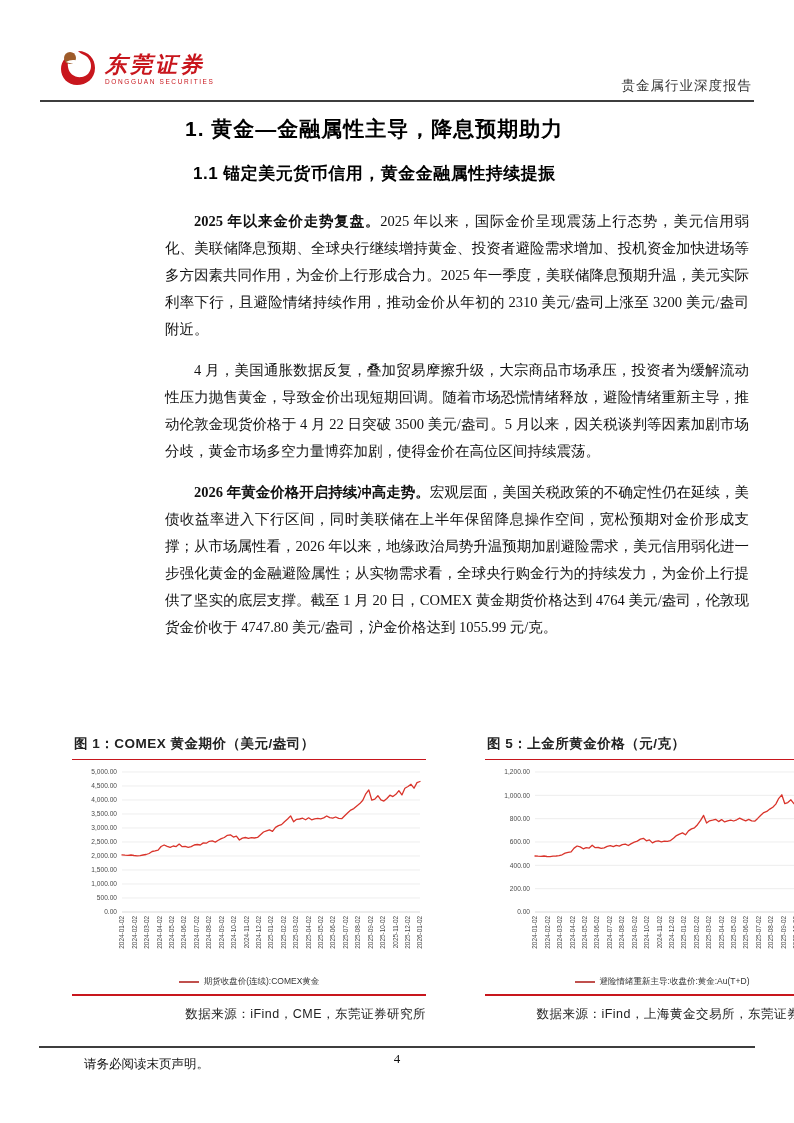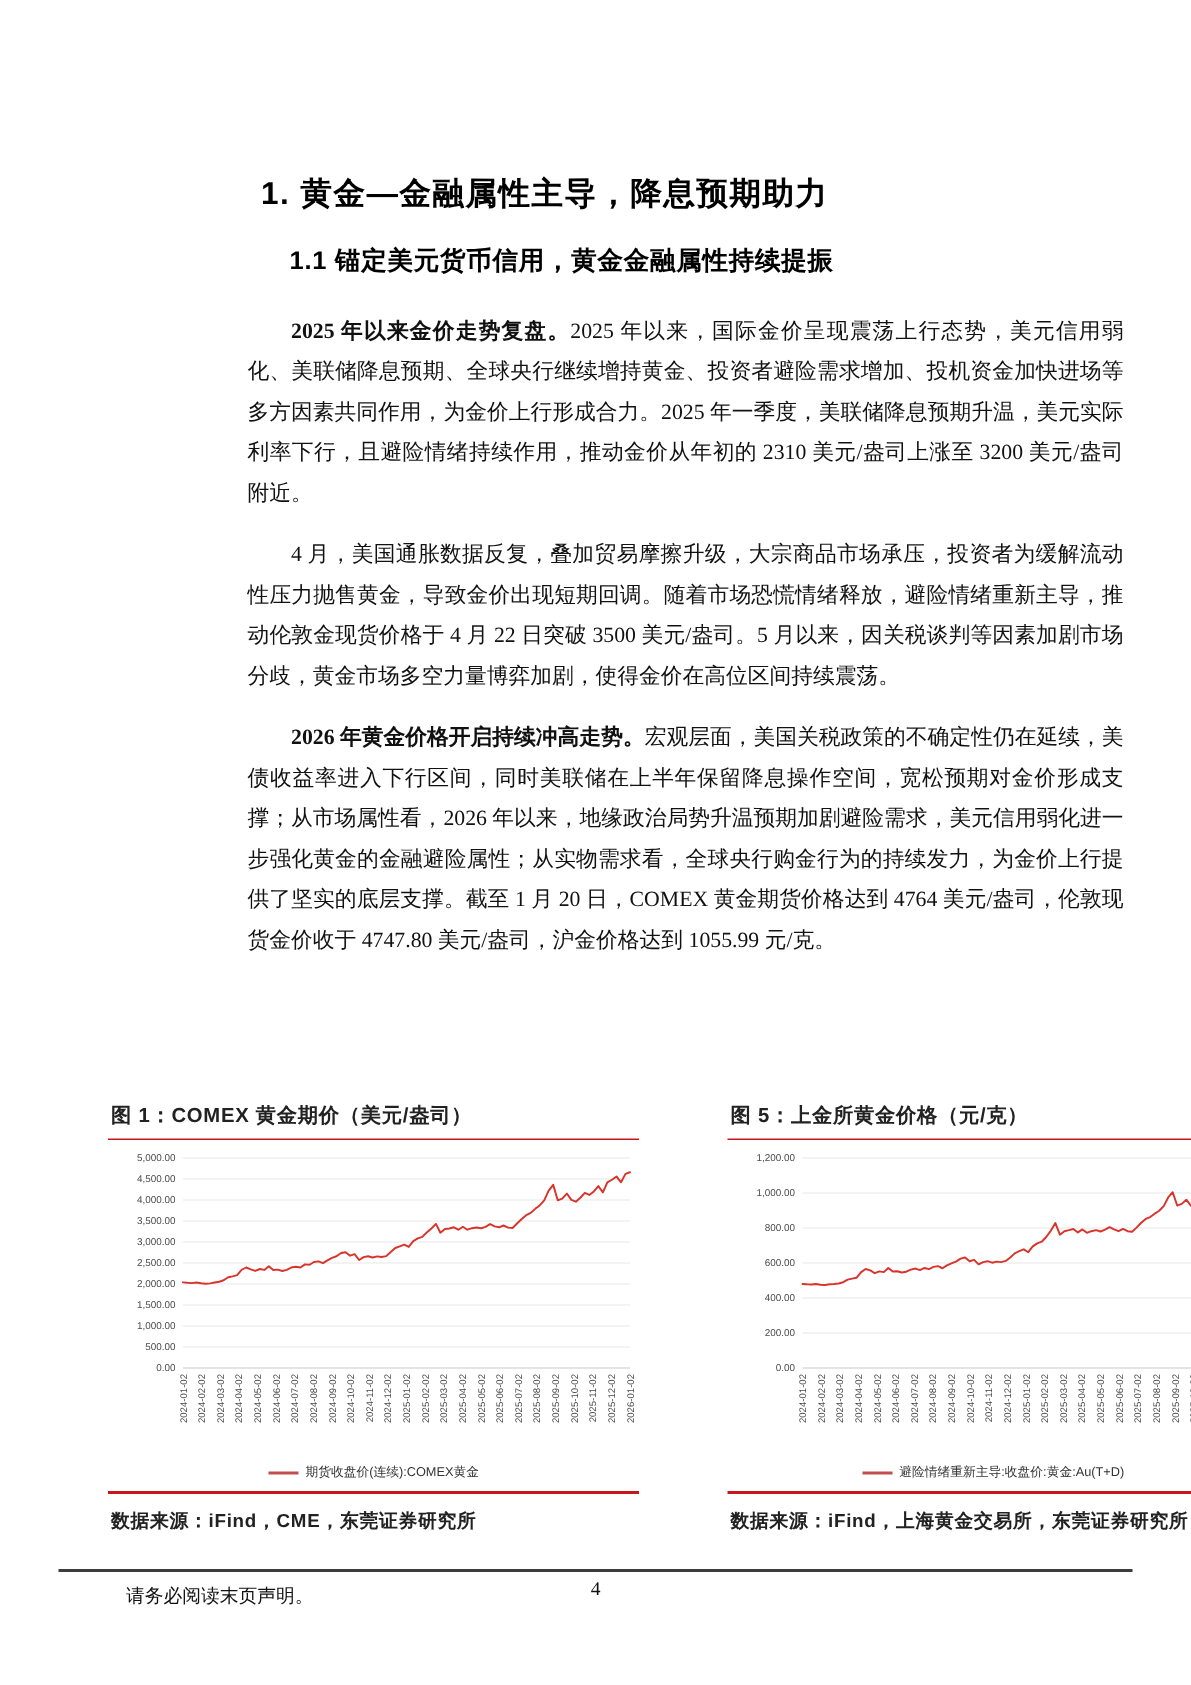--- a/index.html
+++ b/index.html
@@ -9,50 +9,66 @@
 
   
   .header { position:absolute; left:40px; right:40px; top:48px; height:54px; border-bottom:2.5px solid #3d3d3d; }
   .brand { position:absolute; left:18px; top:0; display:flex; align-items:center; gap:7px; }
   .brand-text { display:flex; flex-direction:column; line-height:1; }
   .brand-cn { font-family:"Liberation Serif",serif; font-weight:bold; font-style:italic; font-size:22px; color:#c8161d; letter-spacing:3px; }
   .brand-en { font-size:6.5px; color:#c8161d; letter-spacing:1.6px; margin-top:3px; font-family:"Liberation Sans",sans-serif; }
   .report-type { position:absolute; right:2px; bottom:5px; font-family:"Liberation Sans",sans-serif; font-size:13.5px; color:#333; letter-spacing:1px; }
 
   
-  .h1 { position:absolute; left:174px; top:115px; font-family:"Liberation Sans",sans-serif; font-weight:bold; font-size:21px; color:#000; letter-spacing:1px; }
+  .h1 { position:absolute; left:185px; top:115px; font-family:"Liberation Sans",sans-serif; font-weight:bold; font-size:21px; color:#000; letter-spacing:1px; }
   .h2 { position:absolute; left:193px; top:162px; font-family:"Liberation Sans",sans-serif; font-weight:bold; font-size:17px; color:#000; letter-spacing:0.5px; }
 
   
   .bodycol { position:absolute; left:165px; top:208px; width:584px; font-size:14.5px; line-height:27px; text-align:justify; color:#111; }
   .bodycol p { text-indent:2em; margin-bottom:14px; }
   .lead { font-weight:bold; }
 
   
   .figs { position:absolute; left:35px; top:733px; width:730px; display:flex; gap:22px; }
   .fig { width:354px; font-family:"Liberation Sans",sans-serif;margin-left:37px; }
   .fig-title { font-size:13.5px; font-weight:bold; color:#222; letter-spacing:0.5px; padding:2px 0 6px 2px; }
   .fig-rule { border:none; border-top:1.5px solid #c8161d; }
   .fig-rule-thick { border:none; border-top:2px solid #c8161d; margin-top:4px; }
   .fig svg { display:block; width:354px; margin-top:4px; }
   .legend { display:flex; align-items:center; justify-content:center; gap:5px; margin:2px 0 6px 0; }
   .legend-swatch { width:20px; height:0; border-top:2px solid #c0504d; }
   .legend-label { font-size:8.5px; color:#333; }
-  .fig-source { font-size:12.5px; font-weight:bold; color:#222; padding:10px 0 0 2px; letter-spacing:0.5px; }
+  .fig-source { font-size:12.5px; font-weight:normal; color:#222; padding:10px 0 0 2px; letter-spacing:0.5px;text-align:right; }
 
   
   .footer { position:absolute; left:39px; right:39px; top:1046px; border-top:2.5px solid #3d3d3d; }
   .disclaimer { position:absolute; left:45px; top:8px; font-size:12.5px; color:#111; }
   .pageno { position:absolute; left:0; right:0; top:3px; text-align:center; font-size:13px; color:#111; }
 </style>
 </head>
 <body>
 
 <div class="page">
 
+  <div class="header">
+    <div class="brand">
+      <span>
+        <svg width="40" height="40" viewBox="0 0 40 40">
+          <path d="M20 3 C31 3 37 11 37 20 C37 31 28 37 19 37 C10 37 3 30 3 21 C3 13 9 6 17 5 C12 8 9 13 10 19 C11 26 17 30 24 29 C29 28 33 24 33 18 C33 13 30 8 24 6 C22 5 21 4 20 3 Z" fill="#c8161d"></path>
+          <circle cx="12" cy="10" r="6" fill="#9e5b2a"></circle>
+          <path d="M8 14 C14 10 22 12 26 18 C22 16 14 16 8 14 Z" fill="#ffffff"></path>
+        </svg>
+      </span>
+      <span class="brand-text">
+        <span class="brand-cn">东莞证券</span>
+        <span class="brand-en">DONGGUAN SECURITIES</span>
+      </span>
+    </div>
+    <div class="report-type">贵金属行业深度报告</div>
+  </div>
 
   <div class="h1">1.  黄金—金融属性主导，降息预期助力</div>
   <div class="h2">1.1 锚定美元货币信用，黄金金融属性持续提振</div>
 
   <div class="bodycol">
     <p><span class="lead">2025 年以来金价走势复盘。</span><span>2025 年以来，国际金价呈现震荡上行态势，美元信用弱化、美联储降息预期、全球央行继续增持黄金、投资者避险需求增加、投机资金加快进场等多方因素共同作用，为金价上行形成合力。2025 年一季度，美联储降息预期升温，美元实际利率下行，且避险情绪持续作用，推动金价从年初的 2310 美元/盎司上涨至 3200 美元/盎司附近。</span></p>
     <p><span>4 月，美国通胀数据反复，叠加贸易摩擦升级，大宗商品市场承压，投资者为缓解流动性压力抛售黄金，导致金价出现短期回调。随着市场恐慌情绪释放，避险情绪重新主导，推动伦敦金现货价格于 4 月 22 日突破 3500 美元/盎司。5 月以来，因关税谈判等因素加剧市场分歧，黄金市场多空力量博弈加剧，使得金价在高位区间持续震荡。</span></p>
     <p><span class="lead">2026 年黄金价格开启持续冲高走势。</span><span>宏观层面，美国关税政策的不确定性仍在延续，美债收益率进入下行区间，同时美联储在上半年保留降息操作空间，宽松预期对金价形成支撑；从市场属性看，2026 年以来，地缘政治局势升温预期加剧避险需求，美元信用弱化进一步强化黄金的金融避险属性；从实物需求看，全球央行购金行为的持续发力，为金价上行提供了坚实的底层支撑。截至 1 月 20 日，COMEX 黄金期货价格达到 4764 美元/盎司，伦敦现货金价收于 4747.80 美元/盎司，沪金价格达到 1055.99 元/克。</span></p>
   </div>
 

